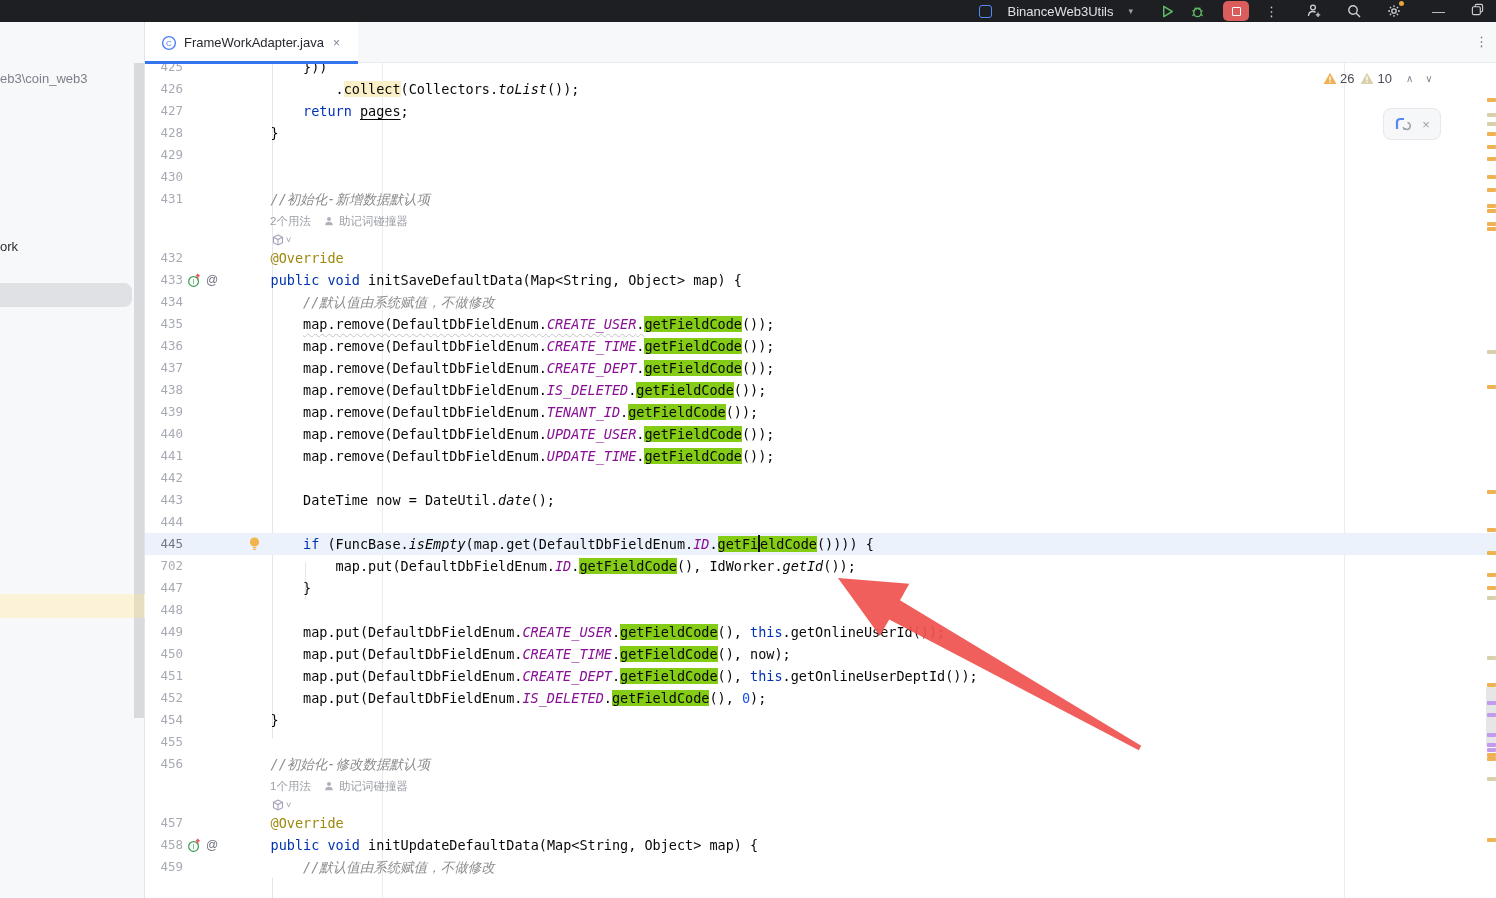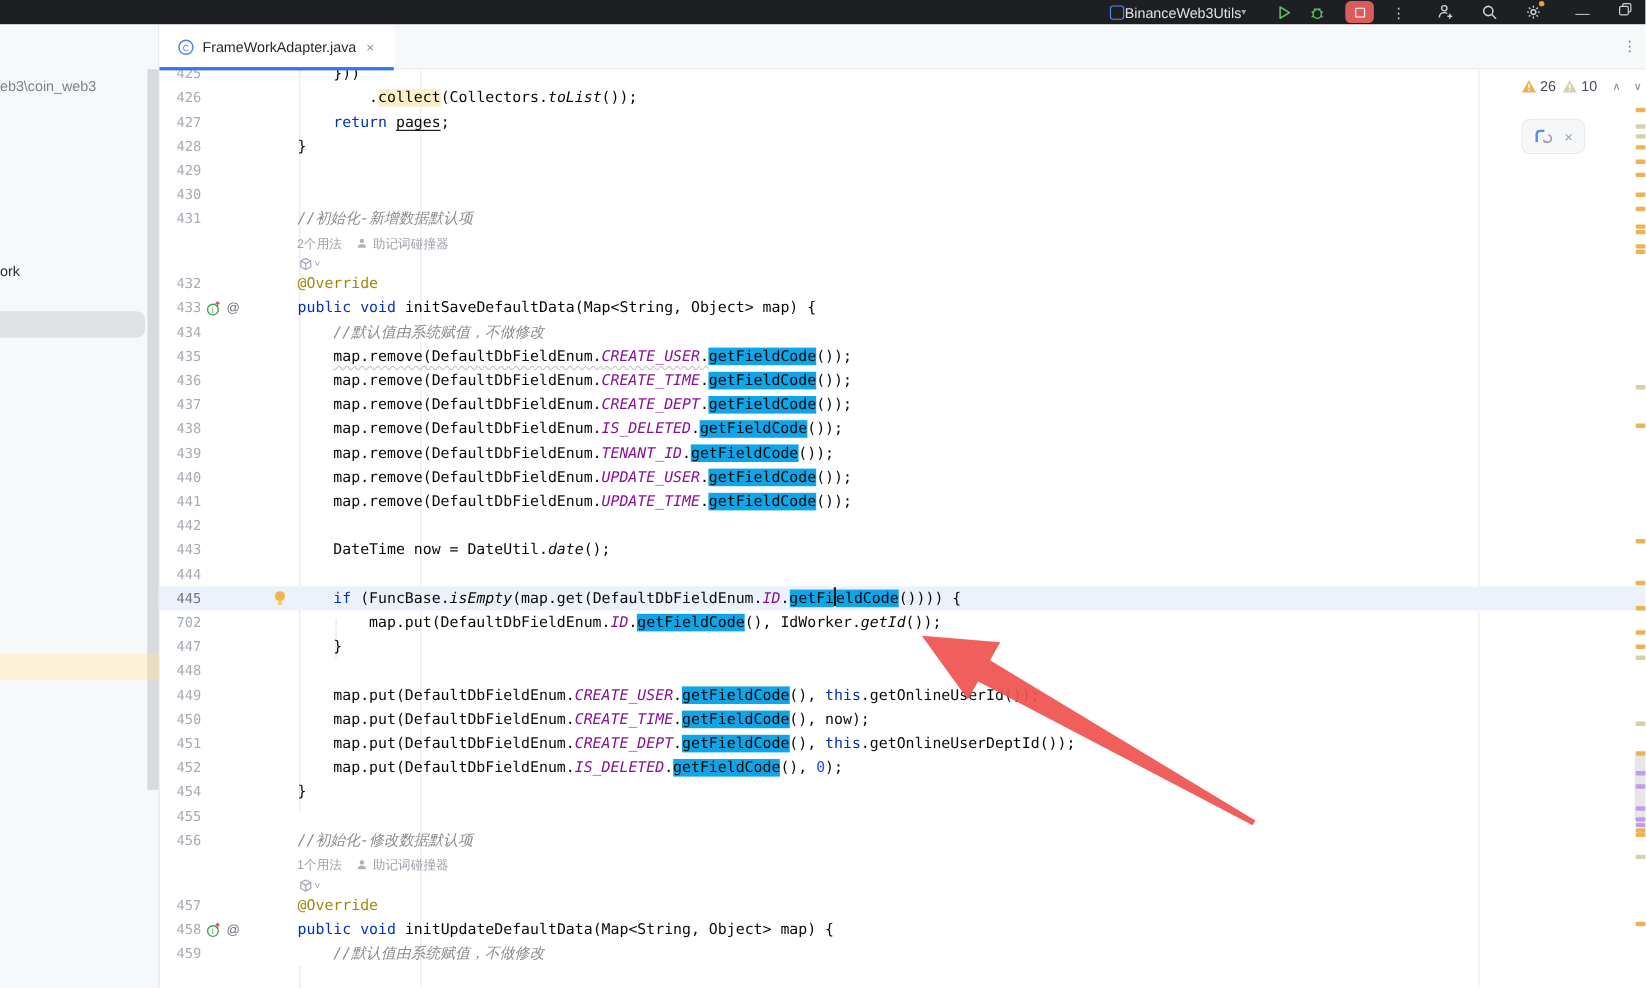--- a/index.html
+++ b/index.html
@@ -5,21 +5,21 @@
   * { margin:0; padding:0; box-sizing:border-box; }
   html,body { width:1496px; height:898px; overflow:hidden; background:#fff;
               font-family:"Liberation Sans", sans-serif; }
   #stage { position:relative; width:1496px; height:898px; }
 
   
   .titlebar { position:absolute; left:0; top:0; width:1496px; height:22px;
               background:#1e1f22; display:flex; align-items:center; z-index:30; }
   .tb-spacer { flex:1; }
   .tb-group { display:flex; align-items:center; gap:14px; }
-  .run-widget { display:flex; align-items:center; gap:0; color:#dfe1e5; font-size:13px; margin-right:26px; }
+  .run-widget { display:flex; align-items:center; gap:15px; color:#dfe1e5; font-size:13px; margin-right:26px; }
   .run-cfg-icon { width:13px; height:13px; border:1.5px solid #548af7; border-radius:3px; }
   .tb-chevron { color:#9da0a8; font-size:9px; }
   .tb-icon { width:16px; height:16px; display:flex; align-items:center; justify-content:center; }
   .stop-btn { width:26px; height:20px; background:#db5c5c; border-radius:5px;
               display:flex; align-items:center; justify-content:center; margin:0 4px; }
   .stop-inner { width:9px; height:9px; border:1.6px solid #fff; border-radius:1px; }
   .tb-dots { color:#ced0d6; font-size:13px; letter-spacing:0; margin-right:28px; }
   .win-ctrls { display:flex; align-items:center; gap:26px; margin-left:30px; margin-right:12px; color:#ced0d6; }
   .gear-wrap { position:relative; }
   .gear-dot { position:absolute; right:-2px; top:-2px; width:5px; height:5px; border-radius:50%; background:#e8a33d; }
@@ -62,36 +62,36 @@
   .gicons { width:55px; flex:0 0 55px; display:flex; align-items:center; gap:4px; padding-left:4px; }
   .code { font-family:"DejaVu Sans Mono","Liberation Mono",monospace; font-size:13.5px;
           line-height:22px; white-space:pre; color:#080808; }
   .code .k { color:#0033b3;margin-top:20px; }
   .code .c { color:#8c8c8c; font-style:italic; }
   .code .e { color:#871094; font-style:italic; }
   .code .s { font-style:italic; }
   .code .n { color:#1750eb; }
   .code .a { color:#9e880d; }
   .code .u { text-decoration:underline; text-underline-offset:3px; text-decoration-thickness:1px; }
-  .code .hl { background:#0ea5e9; }
+  .code .hl { background:#84cc16; }
   .code .hlc { background:#fbefc7; }
   .code .sq { text-decoration:underline wavy #c4c4c4; text-decoration-thickness:1px; text-underline-offset:4px; }
   .caret { display:inline-block; width:1.8px; height:17px; background:#101010; vertical-align:-3px; }
 
   .hint-row { position:relative; display:flex; height:22px; z-index:2; align-items:center; }
   .hint-pad { flex:0 0 125px; }
   .hint-content { display:flex; align-items:center; gap:5px; font-size:11.5px; color:#9da0a8; }
   .hint-usages { margin-right:8px; }
   .inlay-row { position:relative; display:flex; height:15px; z-index:2; align-items:center; }
   .inlay-content { display:flex; align-items:center; gap:2px; margin-left:127px; color:#9b97ad; font-size:9px; }
 
   .bulb { position:absolute; left:103px; top:3px; width:13px; height:16px; z-index:3; }
 
   
-  .inspections { position:absolute; left:1383px; top:71px; display:flex; align-items:center; gap:6px;
+  .inspections { position:absolute; left:1323px; top:71px; display:flex; align-items:center; gap:6px;
                  font-size:13px; color:#494b57; z-index:25; }
   .insp-group { display:flex; align-items:center; gap:3px; }
   .insp-chevrons { display:flex; align-items:center; gap:12px; margin-left:8px; color:#818594; font-size:10px; }
   .float-widget { position:absolute; left:1383px; top:108px; width:58px; height:32px; background:#f6f7f9;
                   border:1px solid #e8e9ec; border-radius:8px; display:flex; align-items:center;
                   justify-content:center; gap:10px; z-index:25; }
   .fw-close { color:#9da0a8; font-size:13px; }
 
   
   .stripe { position:absolute; left:1486px; top:63px; width:10px; height:835px; z-index:26; }

